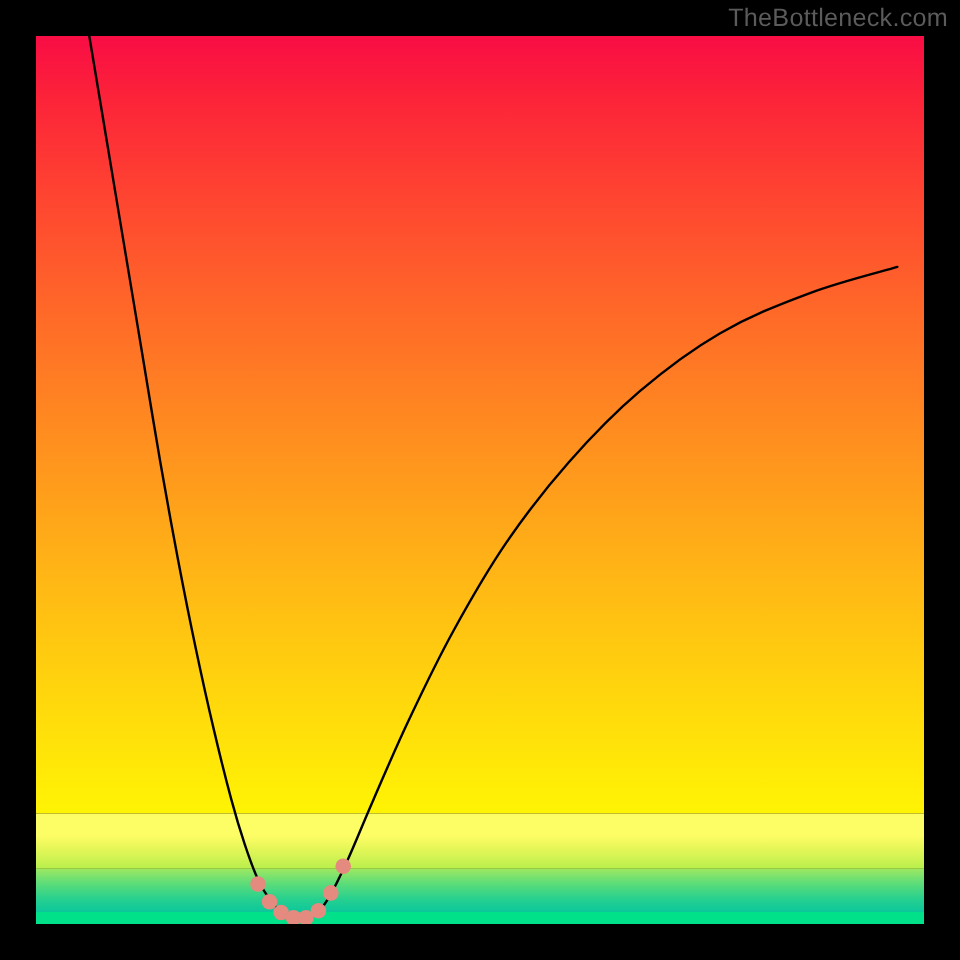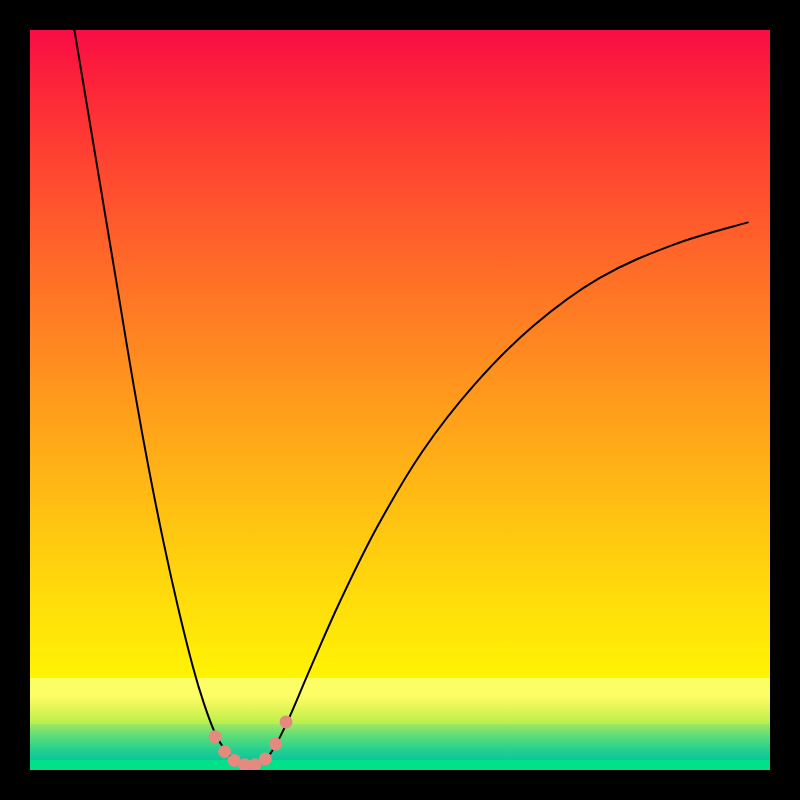--- a/index.html
+++ b/index.html
@@ -89,20 +89,21 @@
     font-size: 21px;
     font-weight: 400;
     letter-spacing: 0.2px;
     user-select: none;
   }
 </style>
 </head>
 <body>
 
 <div class="frame">
+  <div class="watermark">TheBottleneck.com</div>
 
   <div class="plot-area">
     <div class="grad-main"></div>
     <div class="band-yellow"></div>
     <div class="band-green"></div>
     <div class="band-bottom"></div>
 
     <svg class="curve" viewBox="0 0 740 740">
       <g id="curve-group">
           <path d="M 44.4 0 C 47.064 15.983999999999991, 53.872 56.83199999999995, 59.2 88.79999999999995 C 64.528 120.76799999999996, 68.672 145.632, 74 177.60000000000002 C 79.328 209.56800000000004, 83.472 234.432, 88.8 266.4 C 94.128 298.368, 98.272 324.56399999999996, 103.60000000000001 355.2 C 108.92800000000001 385.836, 113.072 408.62800000000004, 118.4 436.6 C 123.72800000000001 464.572, 127.87199999999999 485.29200000000003, 133.2 510.6 C 138.528 535.908, 142.672 554.556, 148 577.2 C 153.328 599.844, 158.138 619.084, 162.8 636.4 C 167.46200000000002 653.716, 169.90399999999997 661.4119999999999, 173.89999999999998 673.4 C 177.896 685.388, 181.004 694.342, 185 703 C 188.996 711.658, 192.104 716.172, 196.10000000000002 721.5 C 200.09600000000003 726.828, 205.20200000000003 730.602, 207.20000000000002 732.6" fill="none" stroke="#000000" stroke-width="2" stroke-linecap="round"></path>

